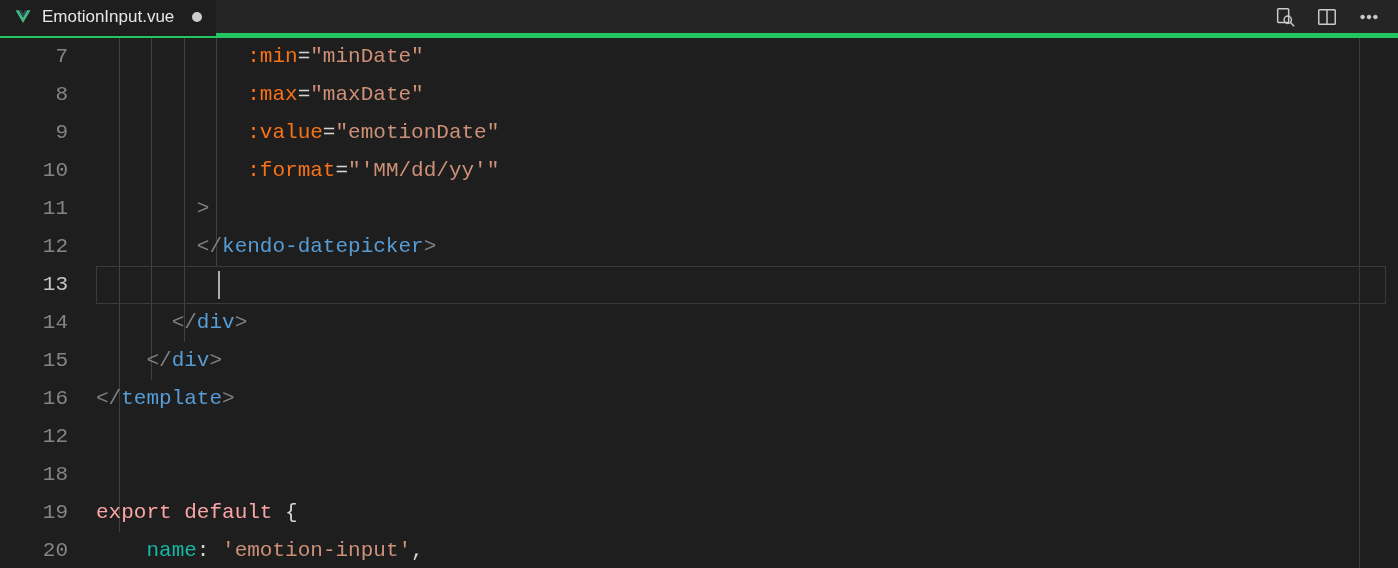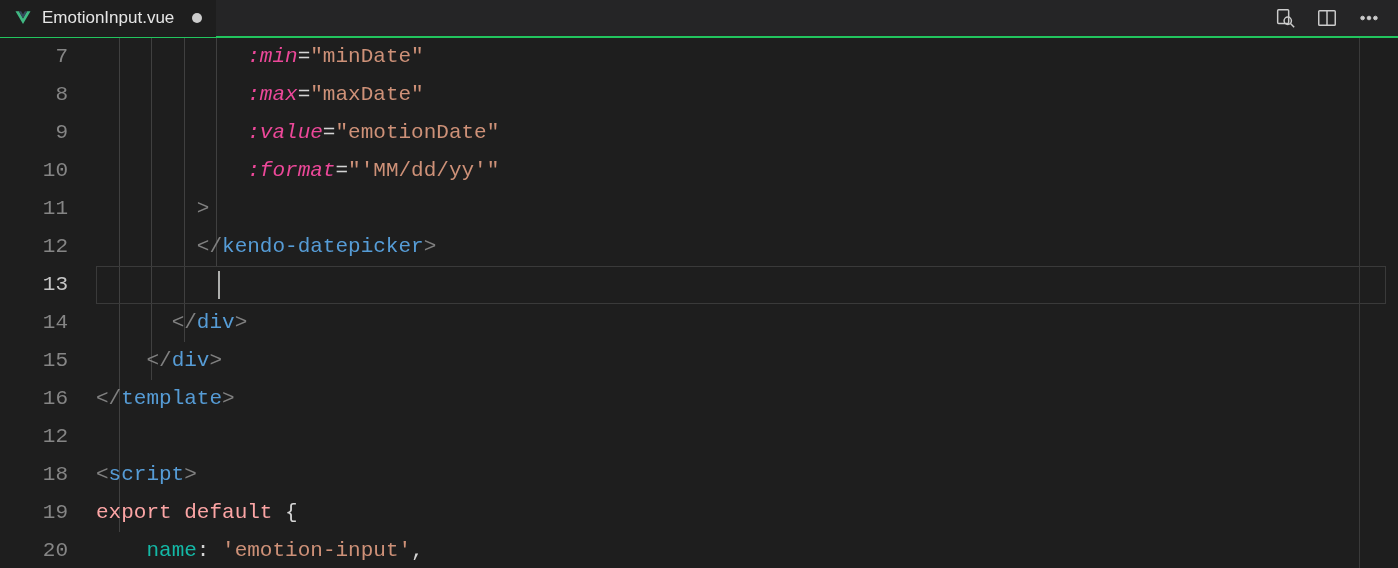--- a/index.html
+++ b/index.html
@@ -1,20 +1,20 @@
 <!DOCTYPE html>
 <html><head>
 <meta charset="utf-8">
 <style>
   * { margin: 0; padding: 0; box-sizing: border-box; }
   html, body { width: 1398px; height: 568px; overflow: hidden; background: #1e1e1e; font-family: "Segoe UI", Arial, sans-serif; color: #cccccc; }
   .root { display: flex; flex-direction: column; width: 100%; height: 100%; }
 
   
-  .tab-bar { display: flex; align-items: center; height: 38px; background: #252526; border-bottom: 2px solid #22c55e; }
+  .tab-bar { display: flex; align-items: center; height: 38px; background: #252526; border-bottom: 5px solid #22c55e; }
   .tab { display: flex; align-items: center; height: 38px; padding: 0 14px; background: #1e1e1e; color: #e6e6e6; font-size: 17px; gap: 10px; }
   .tab .vue-logo { width: 18px; height: 18px; display: flex; align-items: center; justify-content: center; }
   .tab .dirty-dot { width: 10px; height: 10px; border-radius: 50%; background: #cccccc; margin-left: 8px; }
   .tab-actions { margin-left: auto; display: flex; align-items: center; gap: 20px; padding-right: 18px; }
   .tab-actions .icon-btn { width: 22px; height: 22px; display: flex; align-items: center; justify-content: center; cursor: pointer; }
   .tab-actions .icon-btn svg { stroke: #cccccc; }
 
   
   .editor { display: flex; flex: 1; overflow: hidden; font-family: Consolas, "Courier New", monospace; font-size: 21px; }
   .gutter { width: 96px; background: #1e1e1e; text-align: right; padding-right: 28px; color: #858585; line-height: 38px; user-select: none; border-right: 0; }
@@ -23,21 +23,21 @@
   .code-area .indent-lines { position: absolute; inset: 0; pointer-events: none; }
   .code-area .vguide { position: absolute; top: 0; bottom: 0; border-left: 1px solid #404040; }
   .code-area .code-line { position: absolute; left: 0; right: 0; height: 38px; white-space: pre; }
   .code-line.current::before { content: ""; position: absolute; left: 0; right: 12px; top: 0; bottom: 0; border: 1px solid #3a3a3a; }
   .code-area .cursor { position: absolute; width: 2px; height: 28px; background: #aeafad; }
   .right-margin { position: absolute; top: 0; bottom: 0; right: 38px; border-left: 1px solid #3a3a3a; }
 
   
   .tk-d  { color: #808080; }
   .tk-tag{ color: #569cd6; margin-top: 20px; }
-  .tk-attr{ color: #ec4899; font-style: italic; }
+  .tk-attr{ color: #f97316; }
   .tk-op { color: #d4d4d4; }
   .tk-str{ color: #ce9178; }
   .tk-kw { color: #fca5a5; }
   .tk-name{ color: #14b8a6; }
 </style>
 </head>
 <body>
 
 <div class="root">
 
@@ -107,18 +107,17 @@
       <div class="code-line" style="top:38px;"><span style="visibility:hidden">            </span><span class="tk-attr">:max</span><span class="tk-op">=</span><span class="tk-str">"maxDate"</span></div>
       <div class="code-line" style="top:76px;"><span style="visibility:hidden">            </span><span class="tk-attr">:value</span><span class="tk-op">=</span><span class="tk-str">"emotionDate"</span></div>
       <div class="code-line" style="top:114px;"><span style="visibility:hidden">            </span><span class="tk-attr">:format</span><span class="tk-op">=</span><span class="tk-str">"</span><span class="tk-str">'MM/dd/yy'</span><span class="tk-str">"</span></div>
       <div class="code-line" style="top:152px;"><span style="visibility:hidden">        </span><span class="tk-d">&gt;</span></div>
       <div class="code-line" style="top:190px;"><span style="visibility:hidden">        </span><span class="tk-d">&lt;/</span><span class="tk-tag">kendo-datepicker</span><span class="tk-d">&gt;</span></div>
       <div class="code-line current" style="top:228px;"><span style="visibility:hidden">        </span><span class="cursor" style="left:122px; top:5px;"></span></div>
       <div class="code-line" style="top:266px;"><span style="visibility:hidden">      </span><span class="tk-d">&lt;/</span><span class="tk-tag">div</span><span class="tk-d">&gt;</span></div>
       <div class="code-line" style="top:304px;"><span style="visibility:hidden">    </span><span class="tk-d">&lt;/</span><span class="tk-tag">div</span><span class="tk-d">&gt;</span></div>
       <div class="code-line" style="top:342px;"><span class="tk-d">&lt;/</span><span class="tk-tag">template</span><span class="tk-d">&gt;</span></div>
       <div class="code-line" style="top:380px;"></div>
-      <div class="code-line" style="top:418px;"><span class="tk-d">&lt;</span><span class="tk-tag">script</span><span class="tk-d">&gt;</span></div>
       <div class="code-line" style="top:456px;"><span class="tk-kw">export</span><span> </span><span class="tk-kw">default</span><span> </span><span class="tk-op">{</span></div>
       <div class="code-line" style="top:494px;"><span style="visibility:hidden">    </span><span class="tk-name">name</span><span class="tk-op">:</span><span> </span><span class="tk-str">'emotion-input'</span><span class="tk-op">,</span></div>
     </div>
   </div>
 </div>
 
 </body></html>

